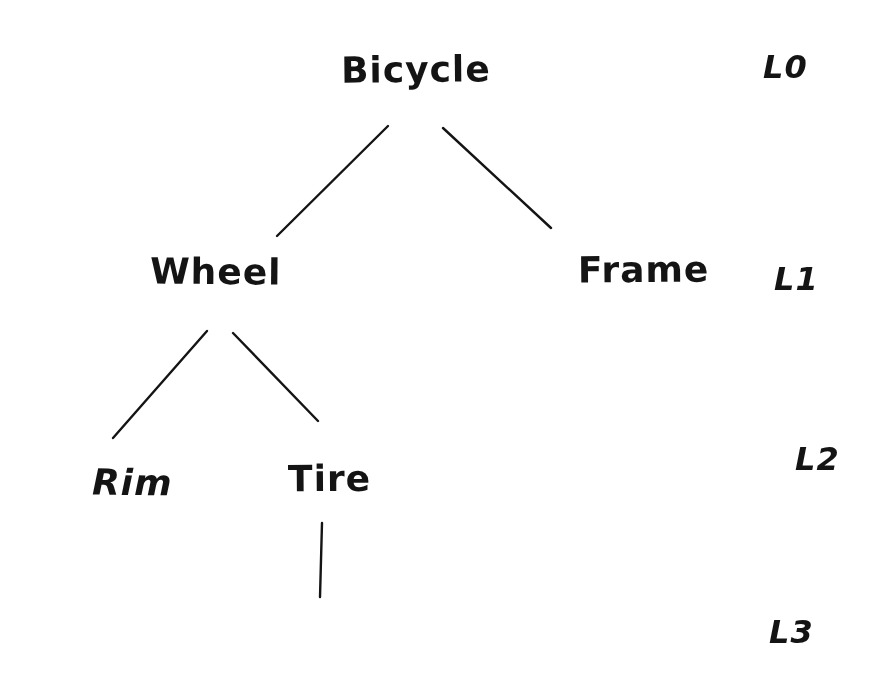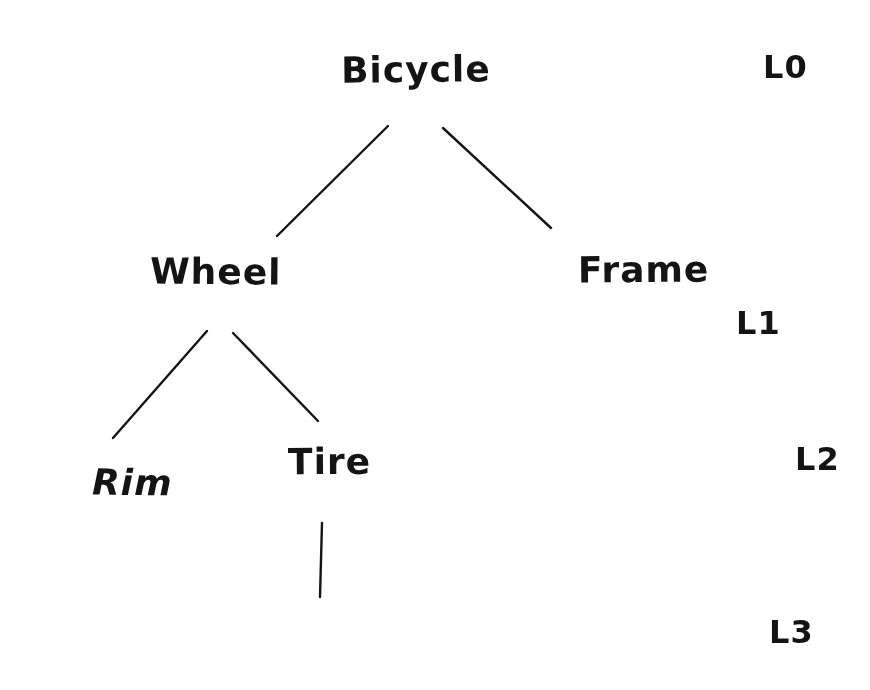--- a/index.html
+++ b/index.html
@@ -34,34 +34,35 @@
     font-weight: bold;
     line-height: 1;
     letter-spacing: 1px;
     white-space: nowrap;
   }
   .level-label {
     position: absolute;
     color: #141414;
     font-size: 32px;
     font-weight: bold;
+    font-style: italic;
     line-height: 1;
     letter-spacing: 1px;
     white-space: nowrap;
   }
   
   .pos-bicycle { left: 341px; top: 52px;  transform: rotate(-0.6deg); }
   .pos-wheel   { left: 150px; top: 254px; transform: rotate(0.5deg); }
   .pos-frame   { left: 578px; top: 252px; transform: rotate(-0.5deg); }
   .pos-rim     { left: 92px;  top: 465px; transform: rotate(0.6deg); font-style: italic; }
-  .pos-tire    { left: 288px; top: 444px; transform: rotate(-0.4deg); text-align: center; }
+  .pos-tire    { left: 288px; top: 461px; transform: rotate(-0.4deg); text-align: center; }
   .pos-tube    { left: 260px; top: 608px; transform: rotate(0.4deg); }
   
   .pos-l0 { left: 763px; top: 51px; }
-  .pos-l1 { left: 736px; top: 263px; margin-top: 44px; }
+  .pos-l1 { left: 774px; top: 263px; }
   .pos-l2 { left: 775px; top: 443px; margin-left: 20px; }
   .pos-l3 { left: 769px; top: 616px; }
 </style>
 </head>
 <body>
 
 <div class="canvas">
 
   <svg class="edges-layer" viewBox="0 0 870 690" xmlns="http://www.w3.org/2000/svg">
     <line x1="388" y1="126" x2="277" y2="236"></line>

